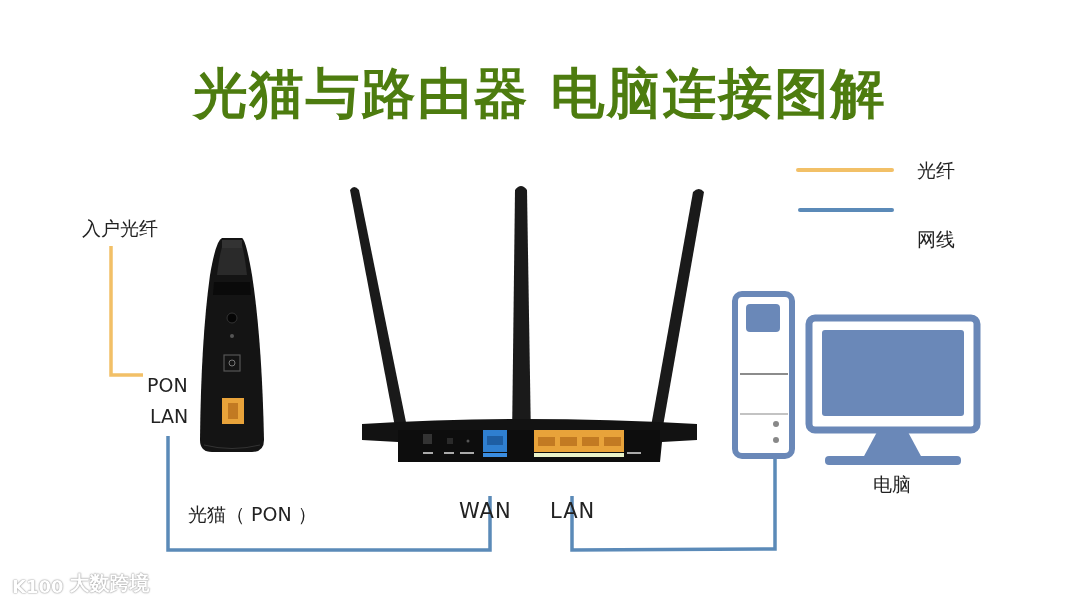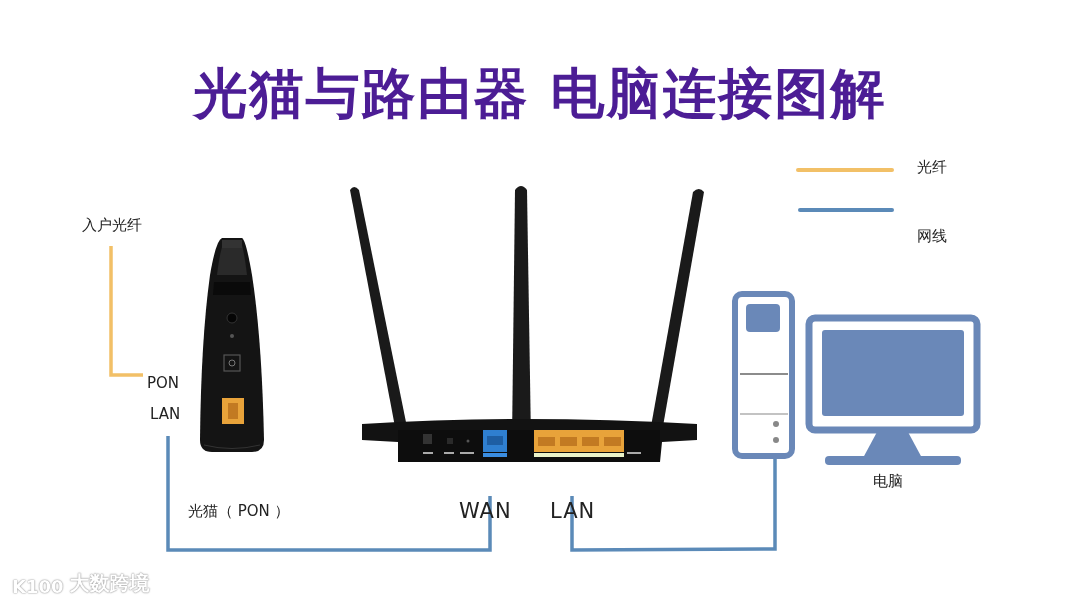--- a/index.html
+++ b/index.html
@@ -5,23 +5,23 @@
   html, body { margin: 0; padding: 0; }
   body {
     width: 1080px; height: 608px; overflow: hidden;
     background: #ffffff; position: relative;
     font-family: "DejaVu Sans", "Liberation Sans", sans-serif;
     color: #1a1a1a;
   }
   .abs { position: absolute; }
   .title {
     left: 0; top: 58px; width: 1080px; text-align: center;
-    font-size: 54px; font-weight: bold; letter-spacing: 2px; color: #4c1d95;
+    font-size: 54px; font-weight: bold; letter-spacing: 2px; color: #4d7c0f;
   }
-  .label { font-size: 15px; color: #222; white-space: nowrap; }
+  .label { font-size: 19px; color: #222; white-space: nowrap; }
   .label-lg { font-size: 21px; color: #222; white-space: nowrap; letter-spacing: 1px; margin-top: 30px; }
   svg { position: absolute; left: 0; top: 0; }
   .watermark {
     left: 12px; top: 570px; font-size: 20px; color: #ffffff; font-weight: bold;
     text-shadow: 0 0 2px #999, 0 0 1px #888;
     display: flex; align-items: flex-end; gap: 6px;
   }
   .wm-logo { font-size: 18px; font-weight: bold; }
 </style>
 </head>

